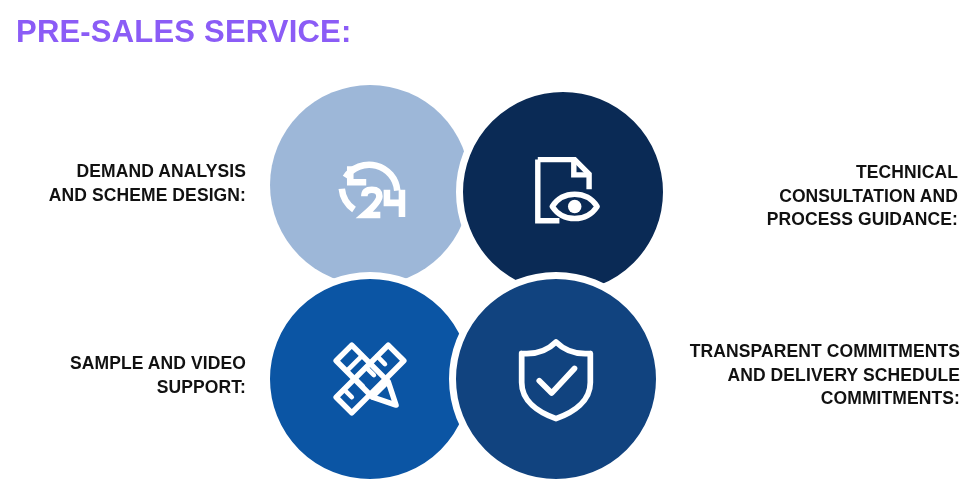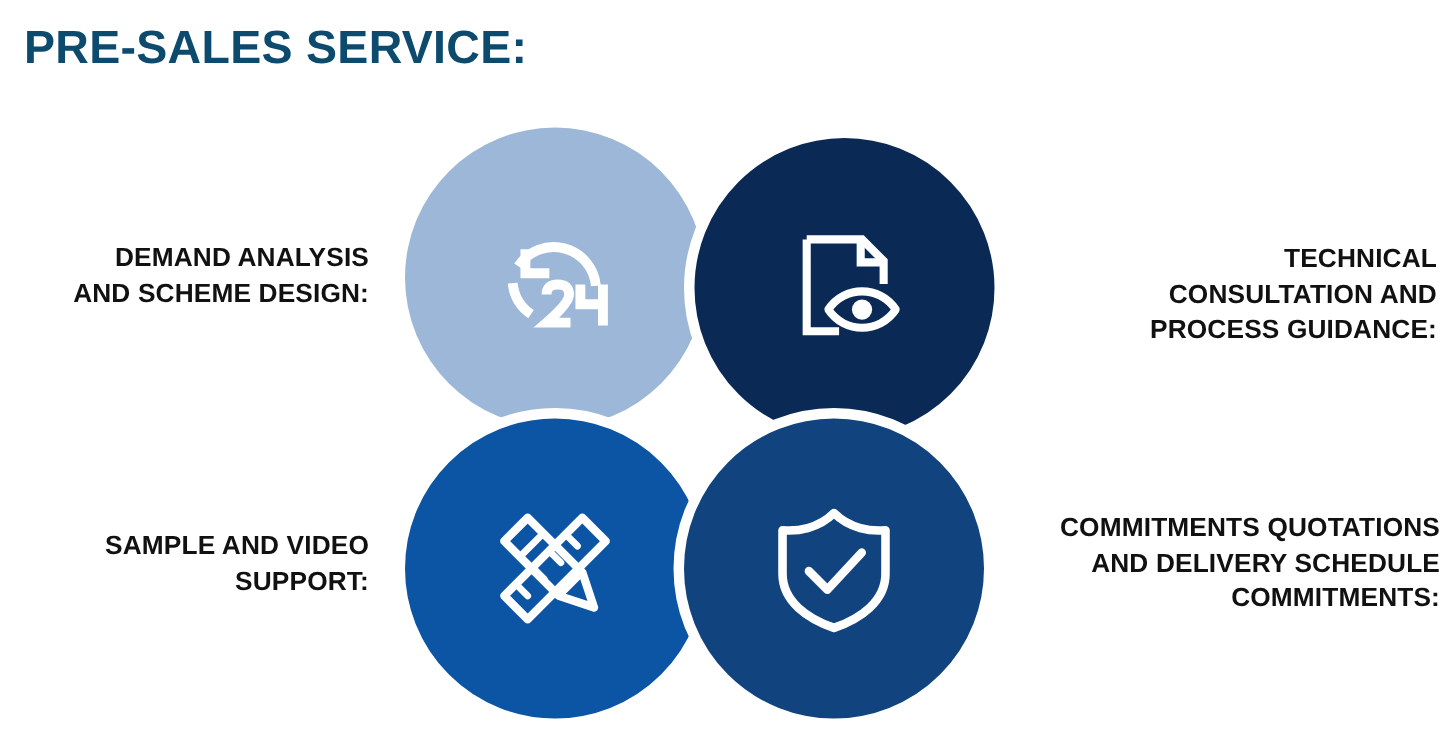--- a/index.html
+++ b/index.html
@@ -19,21 +19,21 @@
   }
 
   
   #page-title {
     position: absolute;
     left: 16px;
     top: 14px;
     font-size: 31px;
     font-weight: bold;
     letter-spacing: 0.2px;
-    color: #0c4a6e;
+    color: #8b5cf6;
     white-space: nowrap;
   }
 
   
   #circle-cluster {
     position: absolute;
     left: 270px;
     top: 85px;
     width: 400px;
     height: 394px;
@@ -204,15 +204,15 @@
 <div class="label label-left" id="label-demand">DEMAND ANALYSIS
 AND SCHEME DESIGN:</div>
 
 <div class="label label-right" id="label-technical">TECHNICAL
 CONSULTATION AND
 PROCESS GUIDANCE:</div>
 
 <div class="label label-left" id="label-sample">SAMPLE AND VIDEO
 SUPPORT:</div>
 
-<div class="label label-right" id="label-transparent">COMMITMENTS QUOTATIONS
+<div class="label label-right" id="label-transparent">TRANSPARENT COMMITMENTS
 AND DELIVERY SCHEDULE
 COMMITMENTS:</div>
 
 </body></html>

